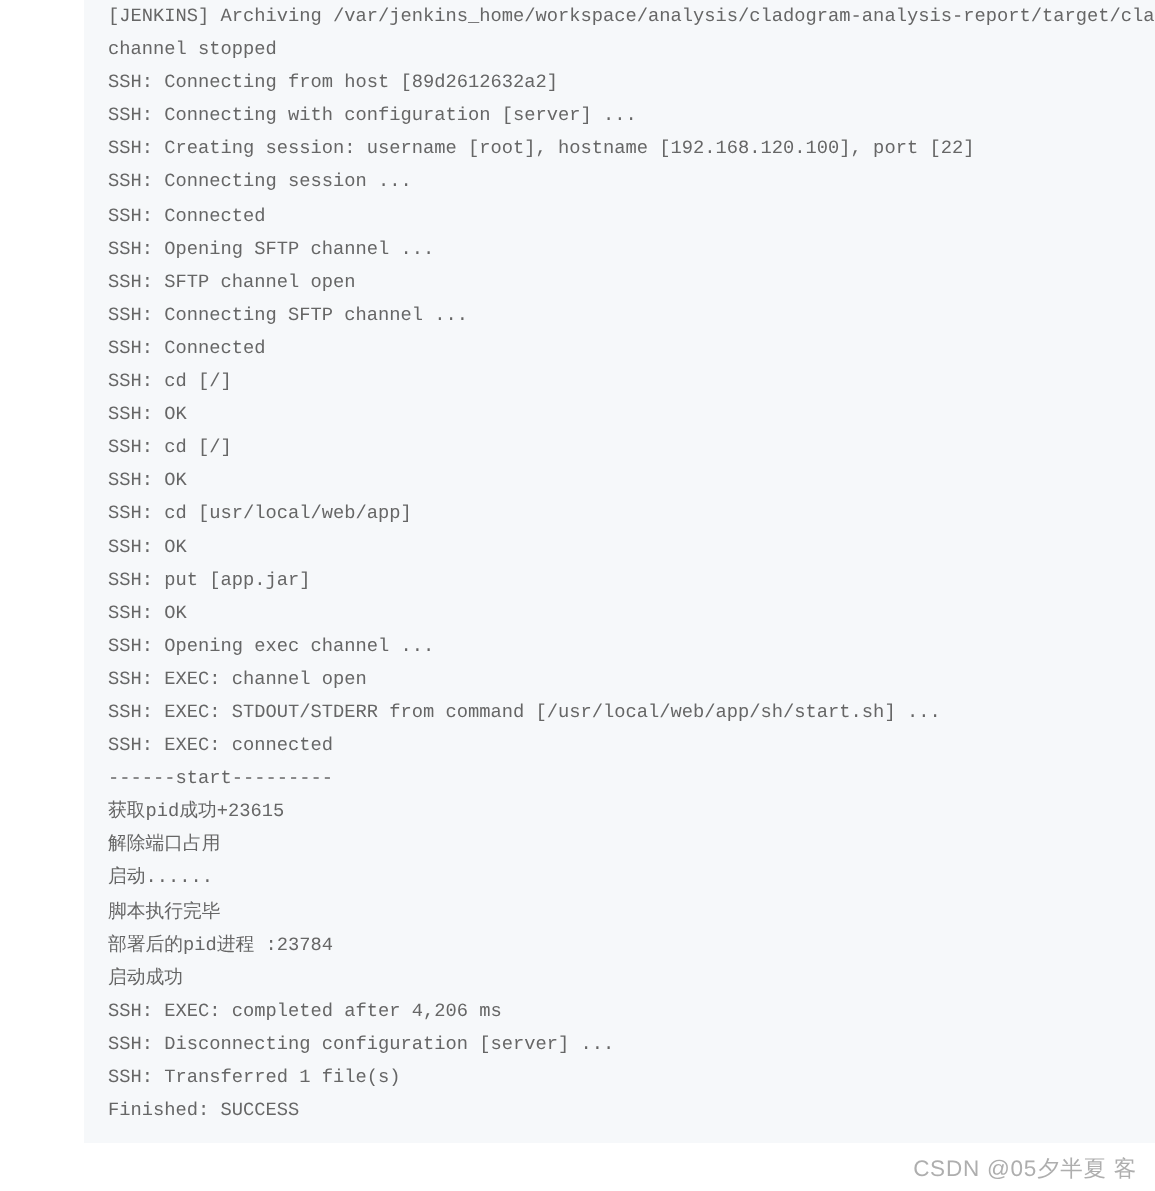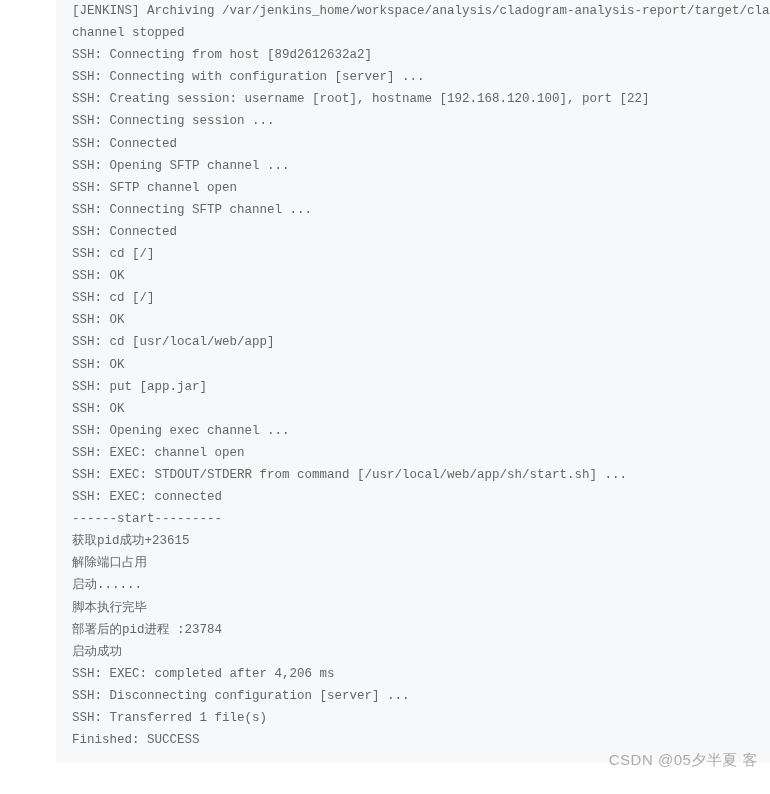--- a/index.html
+++ b/index.html
@@ -24,21 +24,21 @@
     }
     .console-output {
       font-size: 12.5px;
       line-height: 22.1px;
       color: #666666;
       white-space: pre;
       font-family: "SFMono-Regular", Consolas, "Liberation Mono", Menlo, monospace;
     }
     .watermark {
       position: absolute;
-      bottom: 24px;
+      bottom: 5px;
       right: 12px;
       font-size: 15px;
       color: rgba(120, 120, 120, 0.6);
       font-family: -apple-system, BlinkMacSystemFont, "Segoe UI", sans-serif;
       letter-spacing: 0.5px;
     }
   </style>
 </head>
 <body>
 

